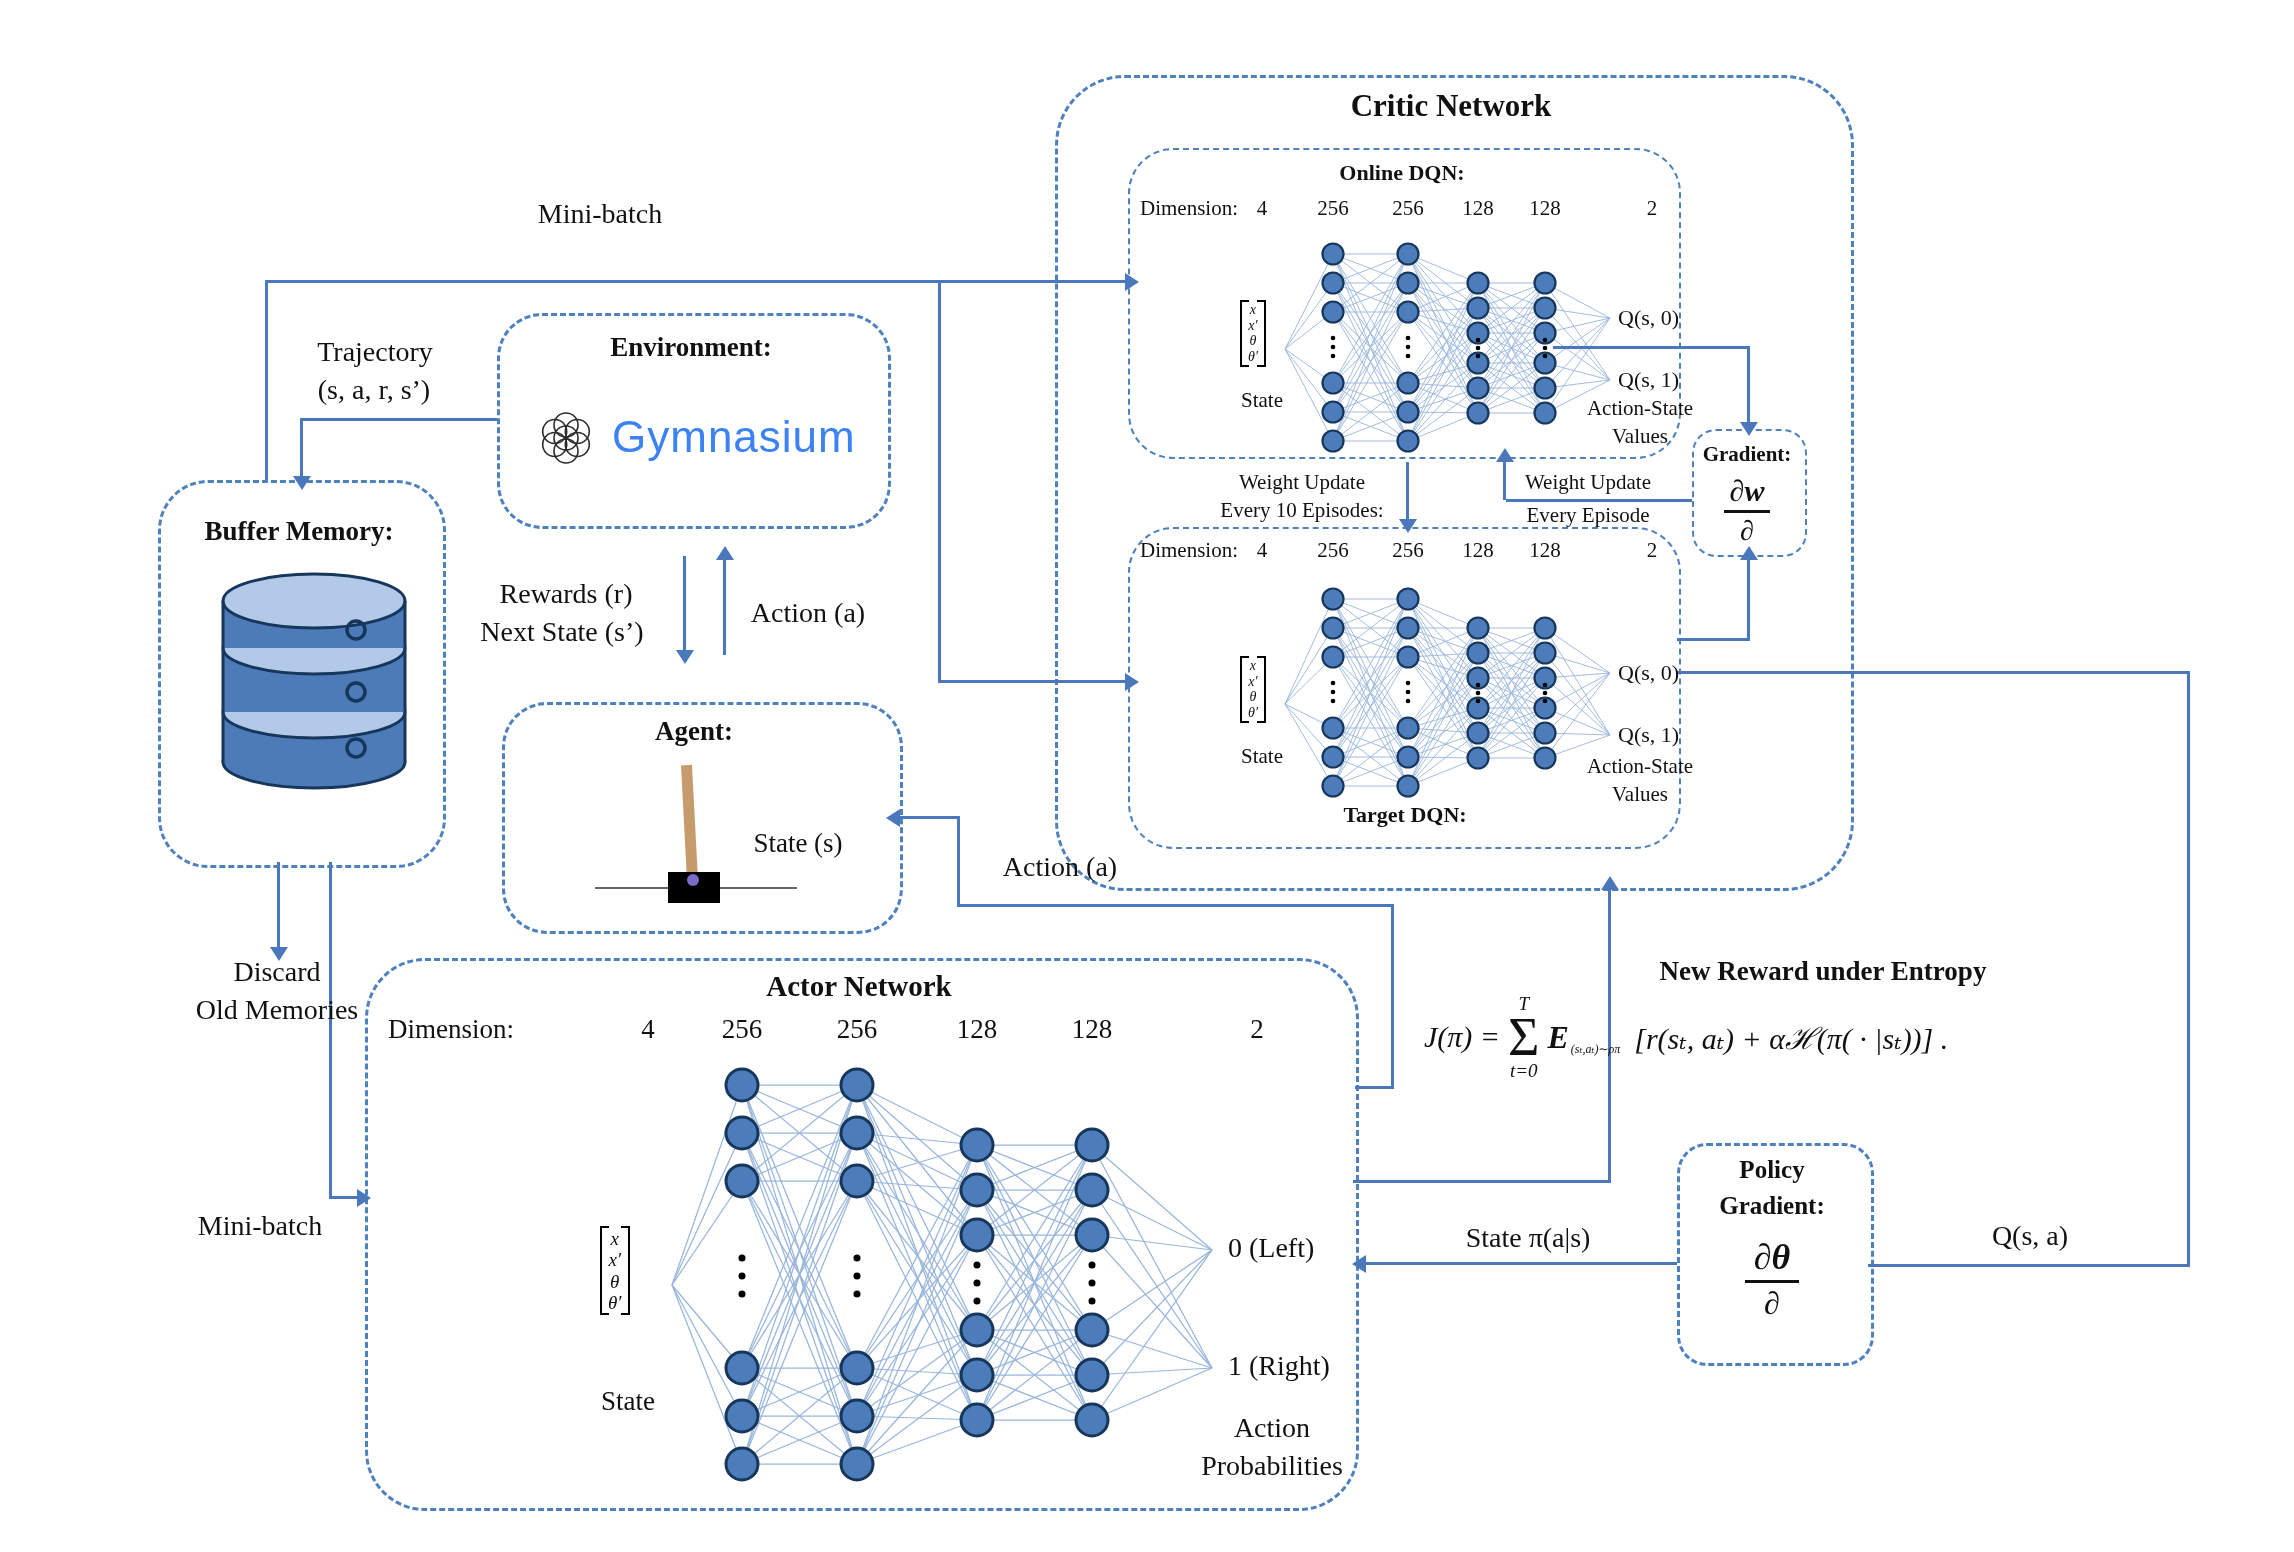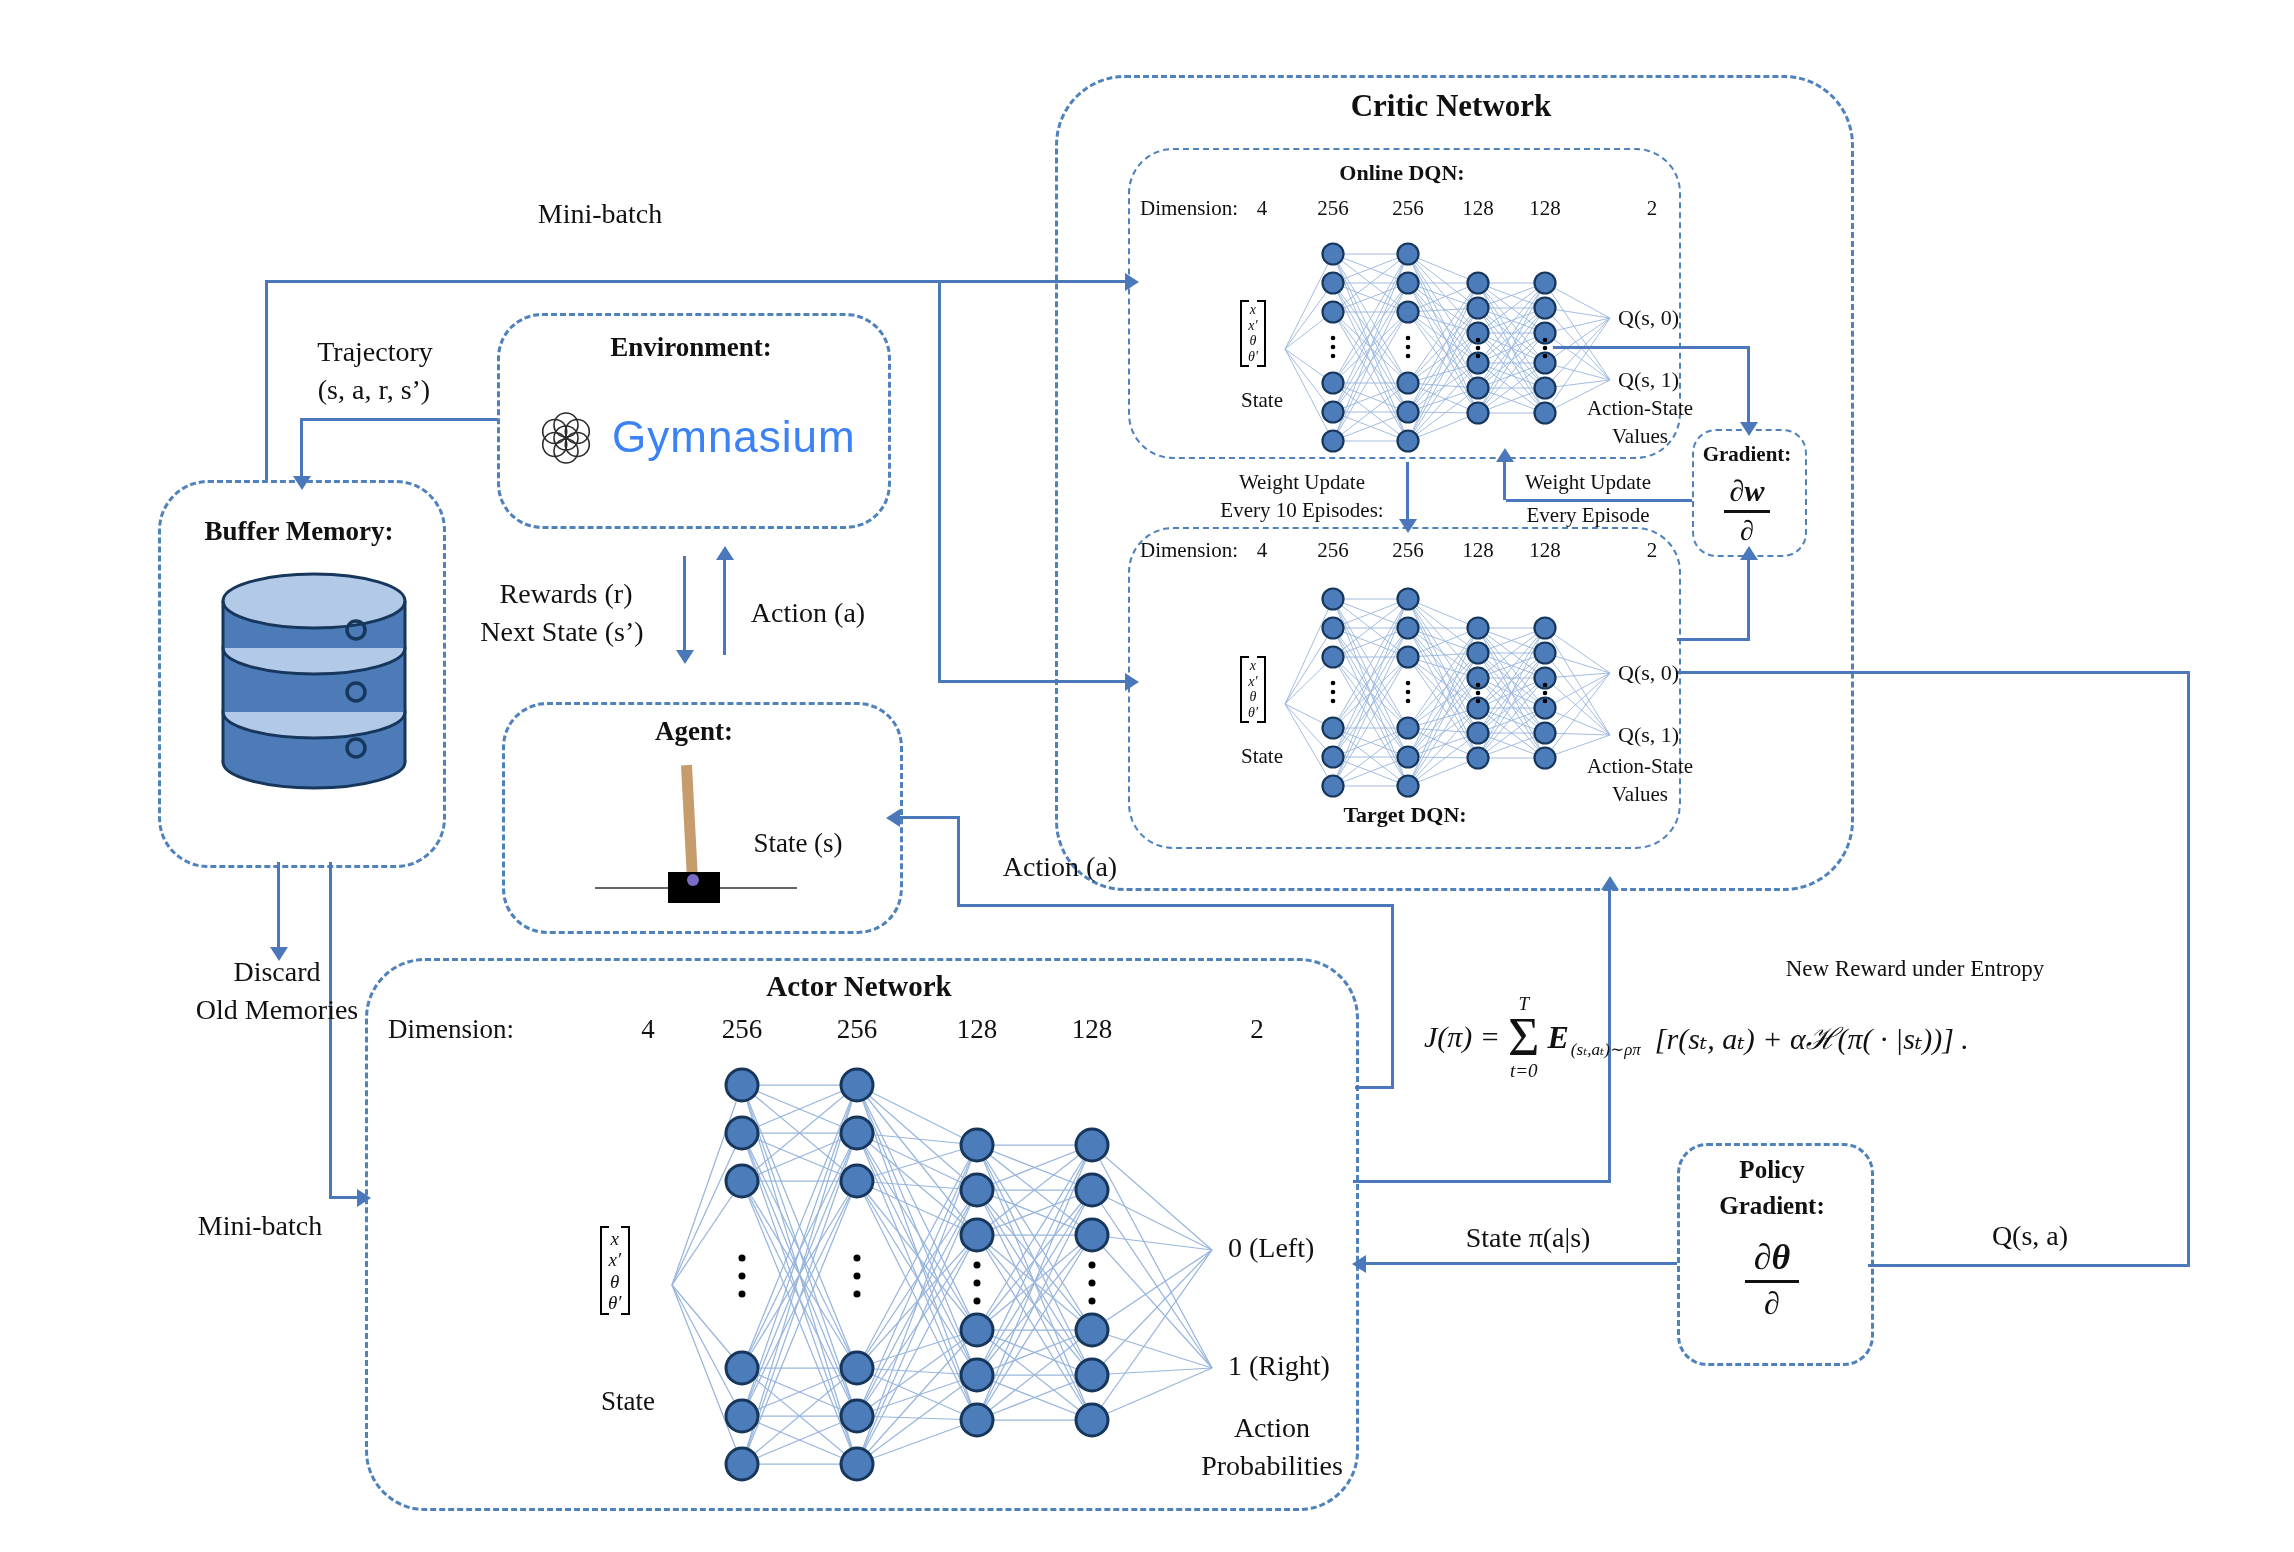--- a/index.html
+++ b/index.html
@@ -19,21 +19,21 @@
   .vec::after{content:"";position:absolute;right:0;top:0;bottom:0;width:7px;
        border:2px solid #000;border-left:none;}
   .frac{position:absolute;display:flex;flex-direction:column;align-items:center;z-index:5;
         font-style:italic;font-weight:bold;}
   .frac .bar{height:3px;background:#111;margin:2px 0;}
   .formula{position:absolute;display:flex;align-items:center;gap:8px;z-index:6;
            font-style:italic;font-size:30px;}
   .formula .sum{display:flex;flex-direction:column;align-items:center;line-height:1;}
   .formula .sum .s{font-size:19px;}
   .formula .sum .sig{font-size:54px;font-style:normal;line-height:.9;}
-  .formula sub,.subtxt{font-size:17px;}
+  .formula sub,.subtxt{font-size:12px;}
   .gymtext{font-family:"Liberation Sans","DejaVu Sans",sans-serif;font-weight:300;
            color:#3b82f6;letter-spacing:1px;}
 </style>
 </head>
 <body>
 
 <div id="canvas">
 
   <div class="box" style="left:1055px;top:75px;width:793px;height:810px;border-radius:70px;border-width:3.5px;"></div>
   <div class="box" style="left:1128px;top:148px;width:549px;height:307px;border-radius:45px;border-width:2.5px;"></div>
@@ -71,21 +71,21 @@
   <div class="lbl ctr" style="left:375px;top:336px;font-size:28px;">Trajectory</div>
   <div class="lbl ctr" style="left:374px;top:374px;font-size:28px;">(s, a, r, s’)</div>
   <div class="lbl ctr" style="left:566px;top:578px;font-size:28px;">Rewards (r)</div>
   <div class="lbl ctr" style="left:562px;top:616px;font-size:28px;">Next State (s’)</div>
   <div class="lbl ctr" style="left:808px;top:597px;font-size:28px;">Action (a)</div>
   <div class="lbl ctr" style="left:1060px;top:851px;font-size:28px;">Action (a)</div>
   <div class="lbl ctr" style="left:798px;top:828px;font-size:27px;">State (s)</div>
   <div class="lbl ctr" style="left:277px;top:956px;font-size:28px;">Discard</div>
   <div class="lbl ctr" style="left:277px;top:994px;font-size:28px;">Old Memories</div>
   <div class="lbl ctr" style="left:260px;top:1210px;font-size:28px;">Mini-batch</div>
-  <div class="lbl ctr" style="left:1915px;top:956px;font-size:23px;">New Reward under Entropy</div>
+  <div class="lbl ctr" style="left:1823px;top:956px;font-size:27px;font-weight:bold;">New Reward under Entropy</div>
   <div class="lbl ctr" style="left:1528px;top:1222px;font-size:28px;">State π(a|s)</div>
   <div class="lbl ctr" style="left:2030px;top:1220px;font-size:28px;">Q(s, a)</div>
   <div class="lbl ctr" style="left:1302px;top:470px;font-size:21px;">Weight Update</div>
   <div class="lbl ctr" style="left:1302px;top:498px;font-size:21px;">Every 10 Episodes:</div>
   <div class="lbl ctr" style="left:1588px;top:470px;font-size:21px;">Weight Update</div>
   <div class="lbl ctr" style="left:1588px;top:503px;font-size:21px;">Every Episode</div>
 
   <div class="lbl" style="left:1618px;top:305px;font-size:22px;">Q(s, 0)</div>
   <div class="lbl" style="left:1618px;top:367px;font-size:22px;">Q(s, 1)</div>
   <div class="lbl ctr" style="left:1640px;top:396px;font-size:21px;">Action-State</div>

